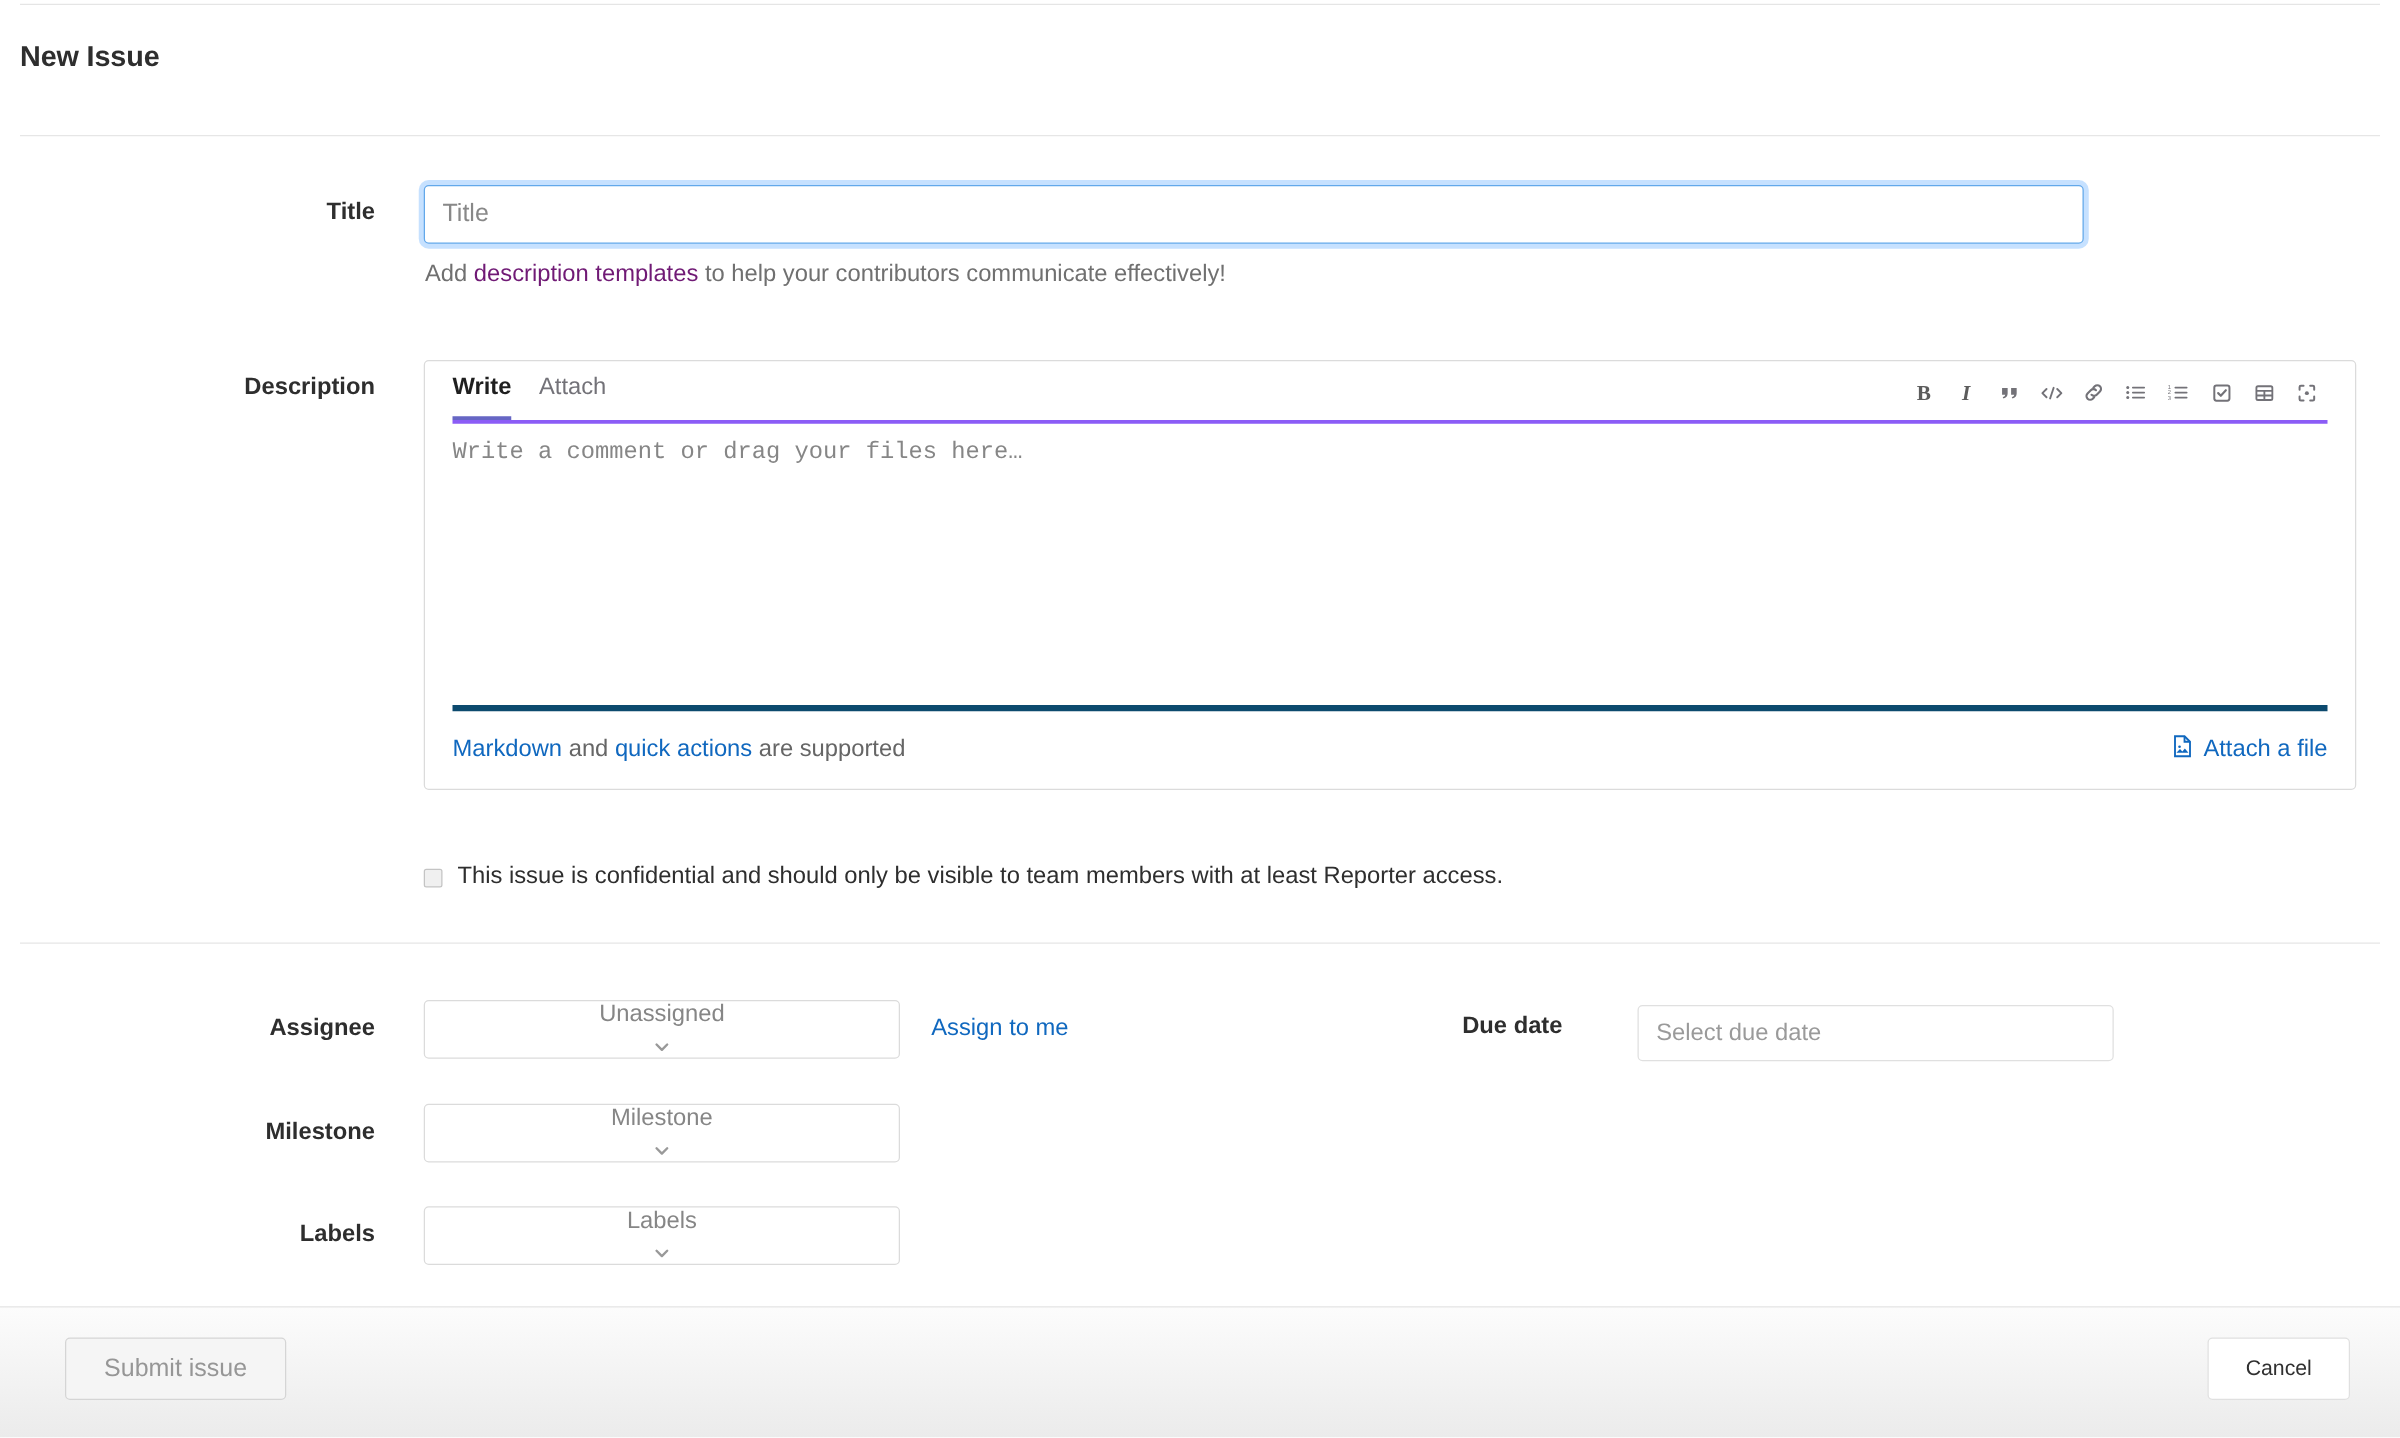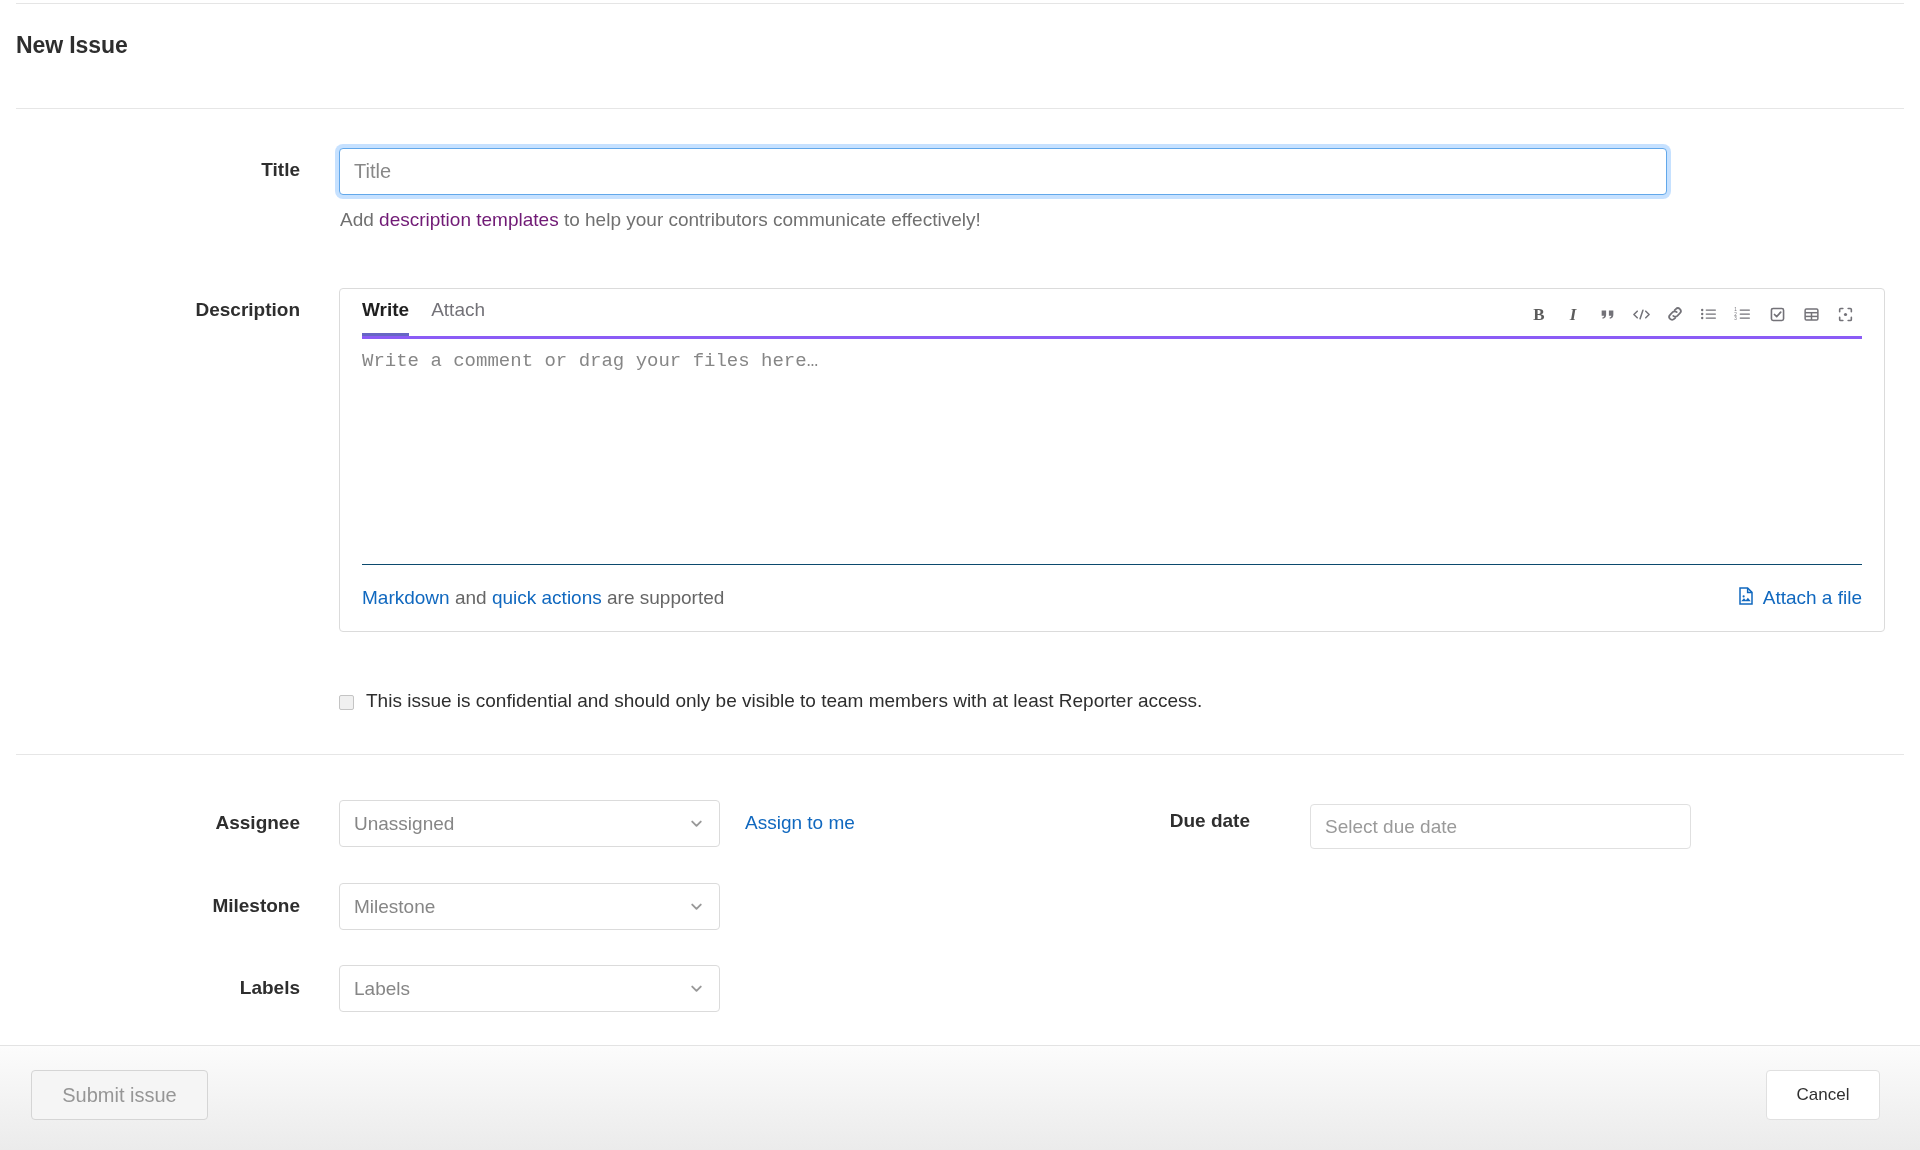--- a/index.html
+++ b/index.html
@@ -123,21 +123,21 @@
     font-family: "Liberation Mono", monospace;
     font-size: 19px;
     color: #2e2e2e;
     padding: 10px 0 0 0;
   }
   .desc-textarea::placeholder { color: #868686; opacity: 1; }
 
   .desc-footer {
     position: absolute; left: 22px; right: 22px; bottom: 0;
     height: 67px;
-    border-top: 1px solid #0c4a6e;
+    border-top: 5px solid #0c4a6e;
     display: flex; align-items: center; justify-content: space-between;
   }
   .md-note { font-size: 19px; color: #666; }
   .md-note a { color: #1068bf; text-decoration: none; }
   .attach {
     display: flex; align-items: center; gap: 7px;
     color: #1068bf; font-size: 19px; cursor: pointer;
     text-decoration: none;
   }
 
@@ -166,20 +166,21 @@
   
   .dd {
     position: absolute;
     width: 381px; height: 47px;
     border: 1px solid #dbdbdb;
     border-radius: 4px;
     background: #fff;
     cursor: pointer;
     display: flex; align-items: center;
     padding: 0 14px;
+    flex-direction: column;
   }
   .dd-text { font-size: 19px; color: #868686; flex: 1; }
   .dd-caret { color: #999; display: flex; align-items: center; }
 
   .assign-to-me {
     position: absolute; left: 745px; top: 812px;
     font-size: 19px; color: #1068bf; text-decoration: none; cursor: pointer;
   }
 
   
@@ -198,21 +199,21 @@
   .due-input::placeholder { color: #9a9a9a; opacity: 1; }
 
   
   .footer {
     position: absolute; left: 0; bottom: 0;
     width: 1920px; height: 105px;
     background: linear-gradient(to bottom, #fcfcfc 0%, #ebebeb 100%);
     border-top: 1px solid #e3e3e3;
   }
   .btn-submit {
-    position: absolute; left: 31px; top: 24px;
+    position: absolute; left: 52px; top: 24px;
     width: 177px; height: 50px;
     border: 1px solid #d5d5d5;
     border-radius: 4px;
     background: #f5f5f5;
     color: #969696;
     font-size: 20px;
     font-family: "Liberation Sans", sans-serif;
     cursor: default;
   }
   .btn-cancel {

